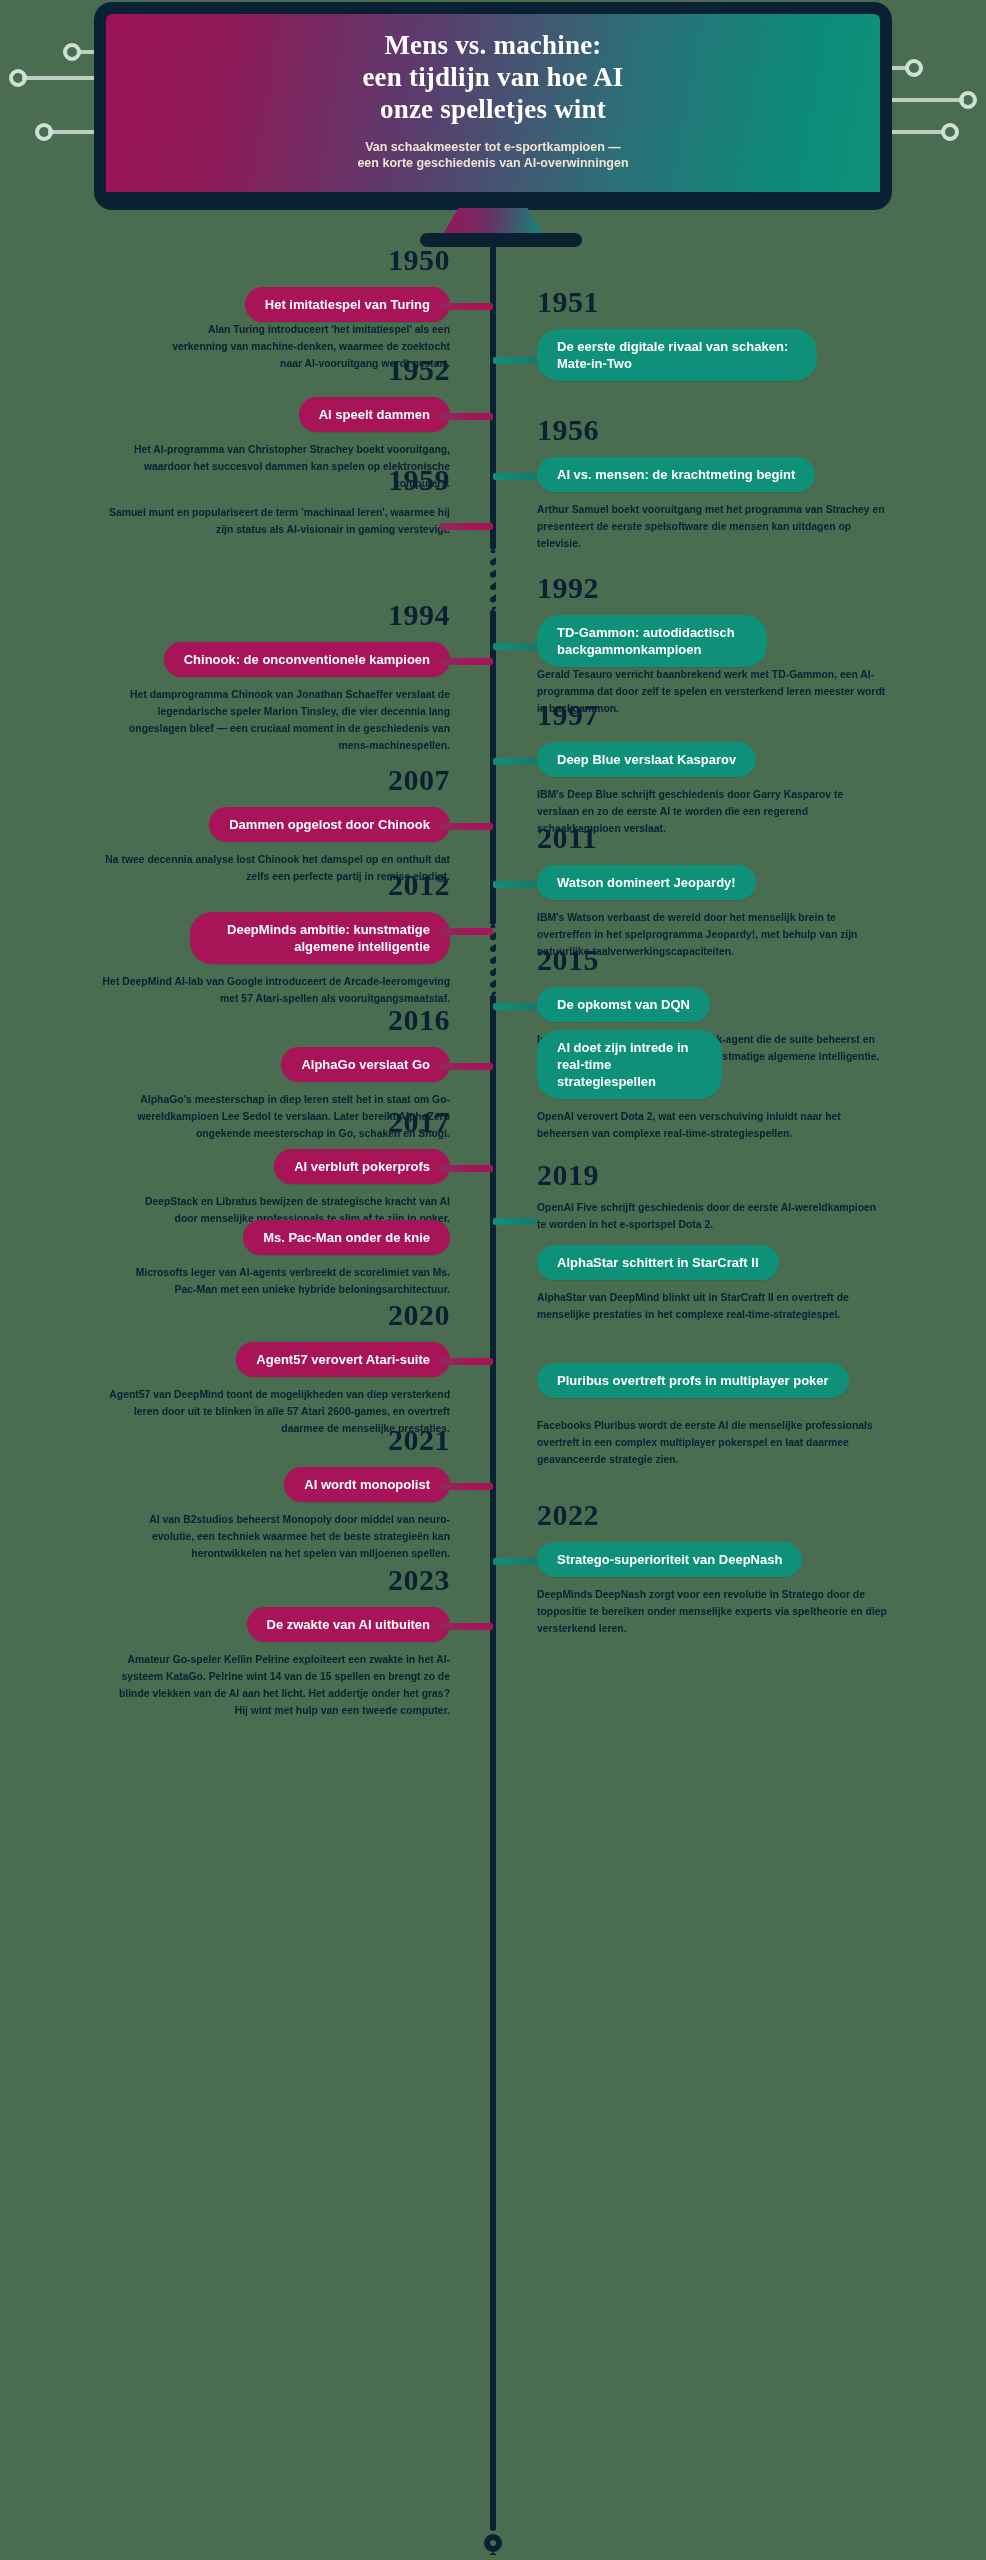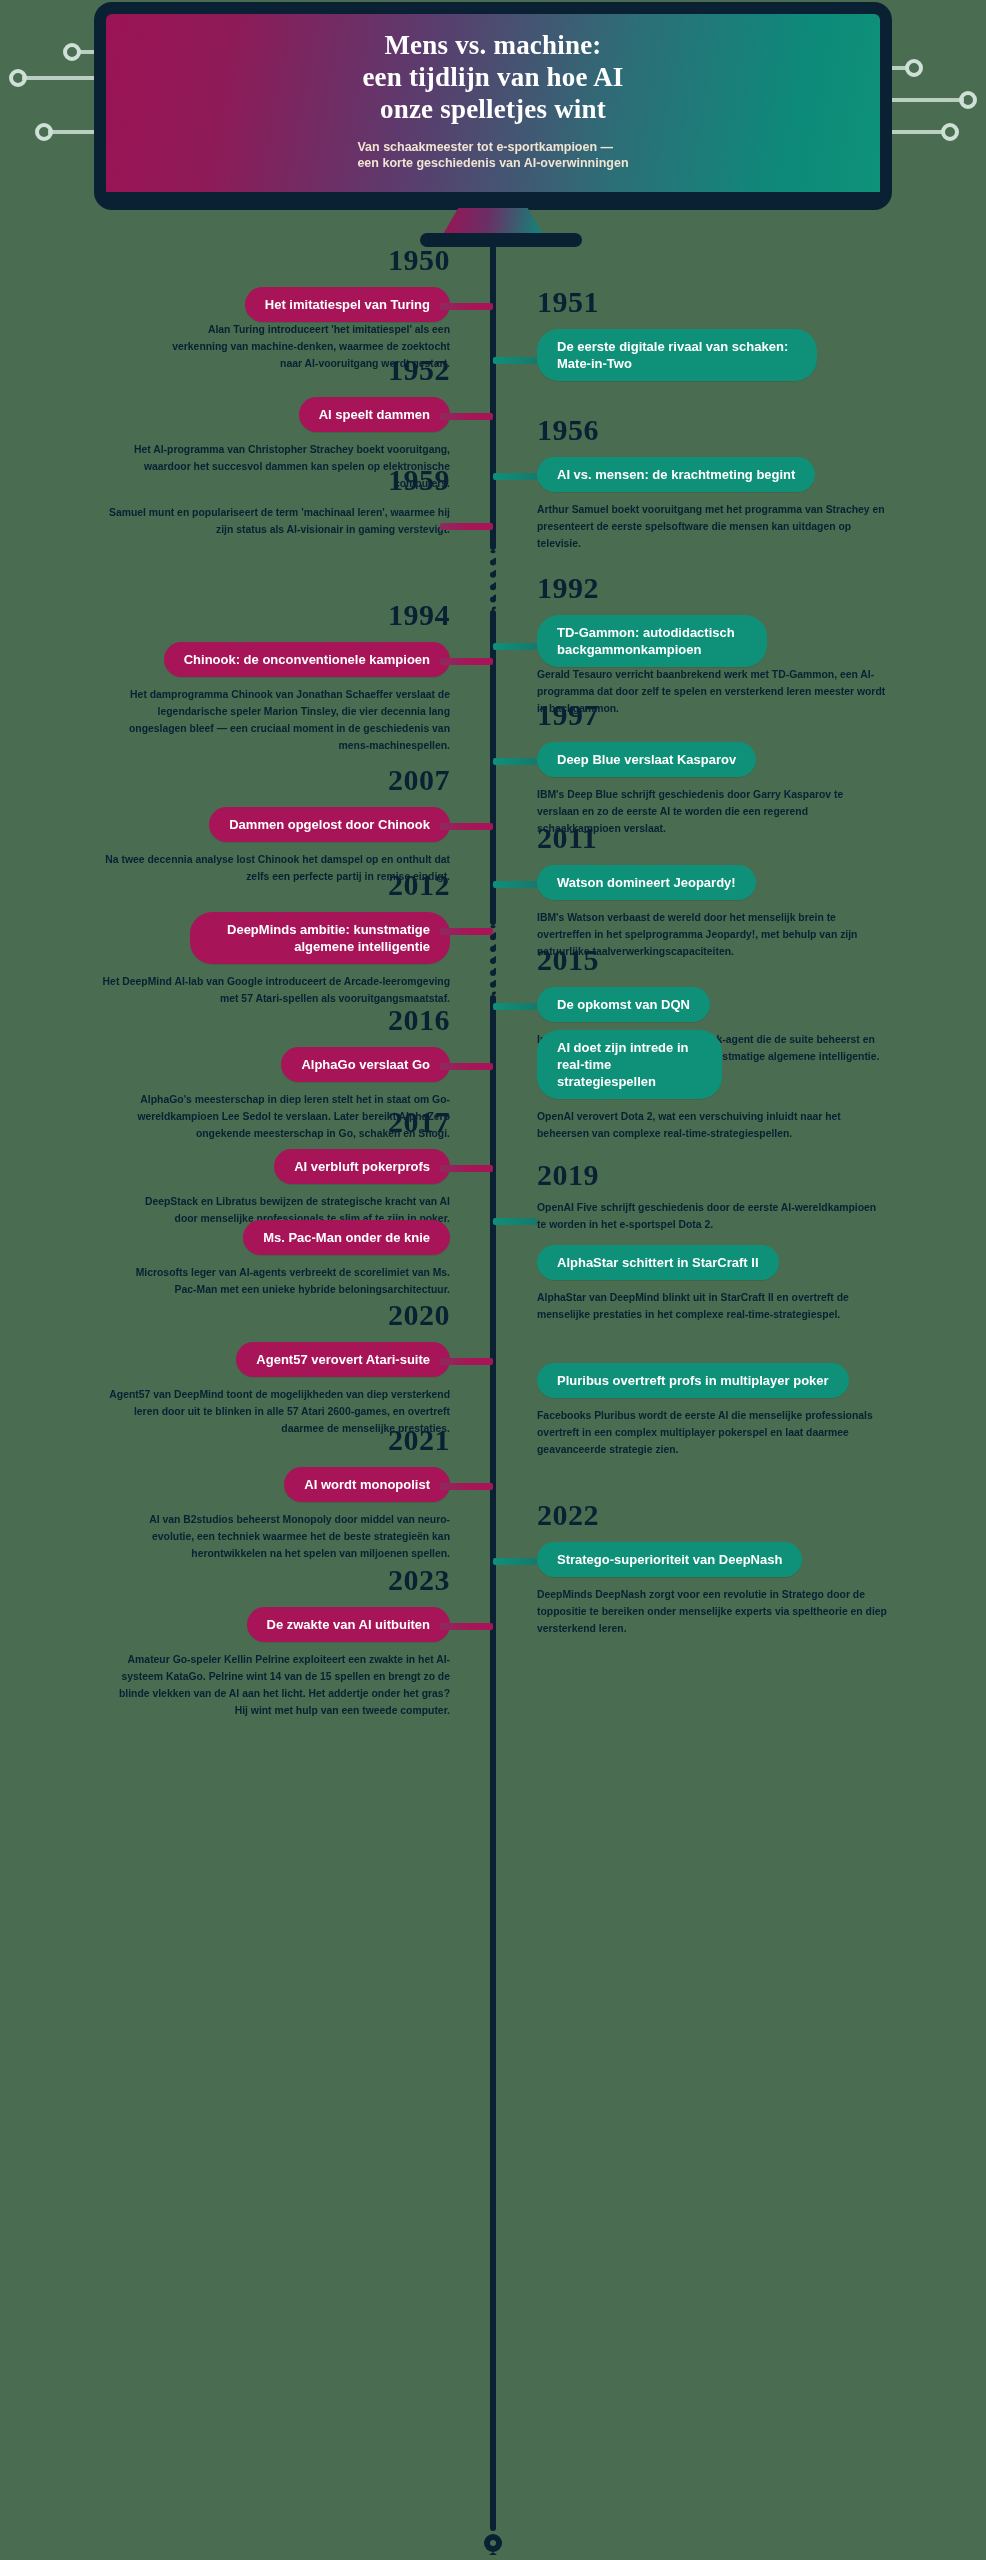--- a/index.html
+++ b/index.html
@@ -51,20 +51,21 @@
     color: #ffffff;
     text-align: center;
     letter-spacing: .2px;
   }
   .subtitle {
     margin-top: 13px;
     font-size: 12.5px;
     font-weight: bold;
     line-height: 1.34;
     color: #f0e4d2;
+    text-align: center;
   }
   .monitor-neck {
     position: absolute;
     left: 442px; top: 208px;
     width: 102px; height: 28px;
     background: linear-gradient(100deg, #9c1354 0%, #6a2f66 45%, #0d8a7a 100%);
     clip-path: polygon(16% 0, 84% 0, 100% 100%, 0 100%);
   }
   .monitor-base {
     position: absolute;
@@ -335,21 +336,21 @@
   </div>
   <div class="stub teal" style="left:493px;top:973px;width:44px;"></div>
 
   <div class="entry right" style="left:537px;top:1000px;width:440px;">
     <div style="margin-top:0;"><span class="pill teal">AlphaStar schittert in StarCraft II</span></div>
     <div class="desc" style="margin-top:10px;width:350px;">AlphaStar van DeepMind blinkt uit in StarCraft II en overtreft de menselijke prestaties in het complexe real-time-strategiespel.</div>
   </div>
 
   <div class="entry right" style="left:537px;top:1118px;width:440px;">
     <div style="margin-top:0;"><span class="pill teal">Pluribus overtreft profs in multiplayer poker</span></div>
-    <div class="desc" style="margin-top:10px;width:360px;">Facebooks Pluribus wordt de eerste AI die menselijke professionals overtreft in een complex multiplayer pokerspel en laat daarmee geavanceerde strategie zien.</div>
+    <div class="desc" style="margin-top:20px;width:360px;">Facebooks Pluribus wordt de eerste AI die menselijke professionals overtreft in een complex multiplayer pokerspel en laat daarmee geavanceerde strategie zien.</div>
   </div>
 
   <div class="entry right" style="left:537px;top:1255px;width:440px;">
     <div class="year">2022</div>
     <div style="margin-top:12px;"><span class="pill teal">Stratego-superioriteit van DeepNash</span></div>
     <div class="desc" style="margin-top:10px;width:350px;">DeepMinds DeepNash zorgt voor een revolutie in Stratego door de toppositie te bereiken onder menselijke experts via speltheorie en diep versterkend leren.</div>
   </div>
   <div class="stub teal" style="left:493px;top:1313px;width:44px;"></div>
 
 </div>

